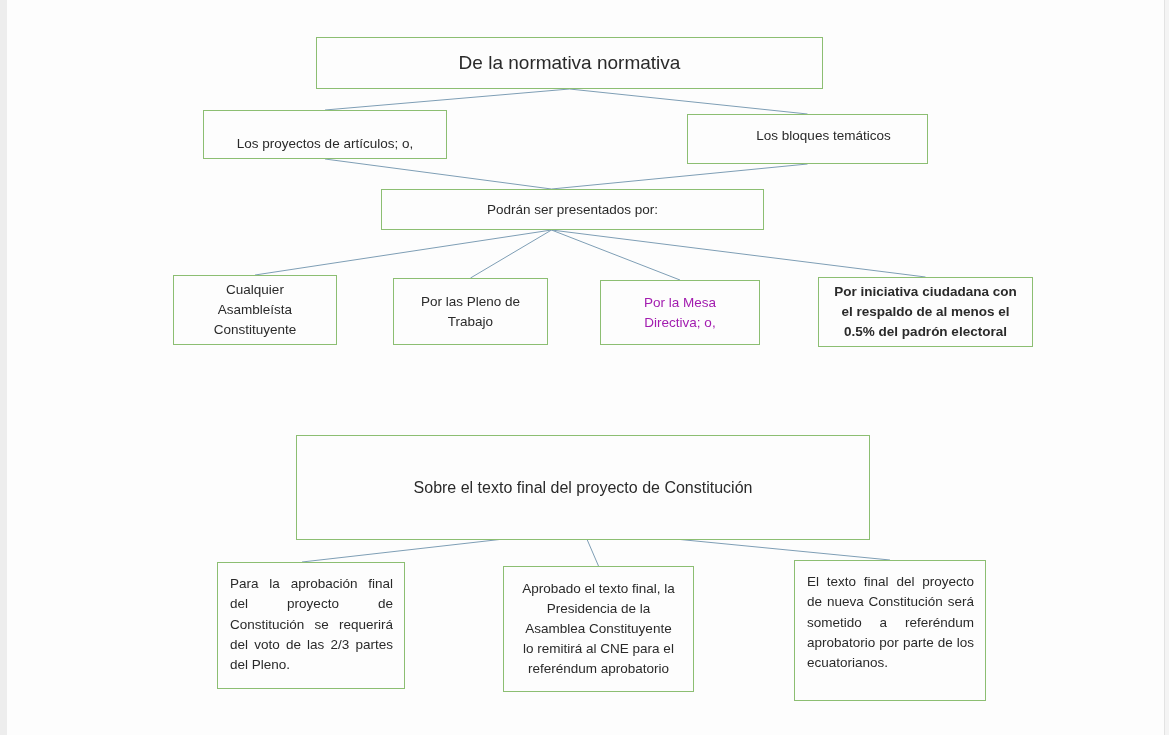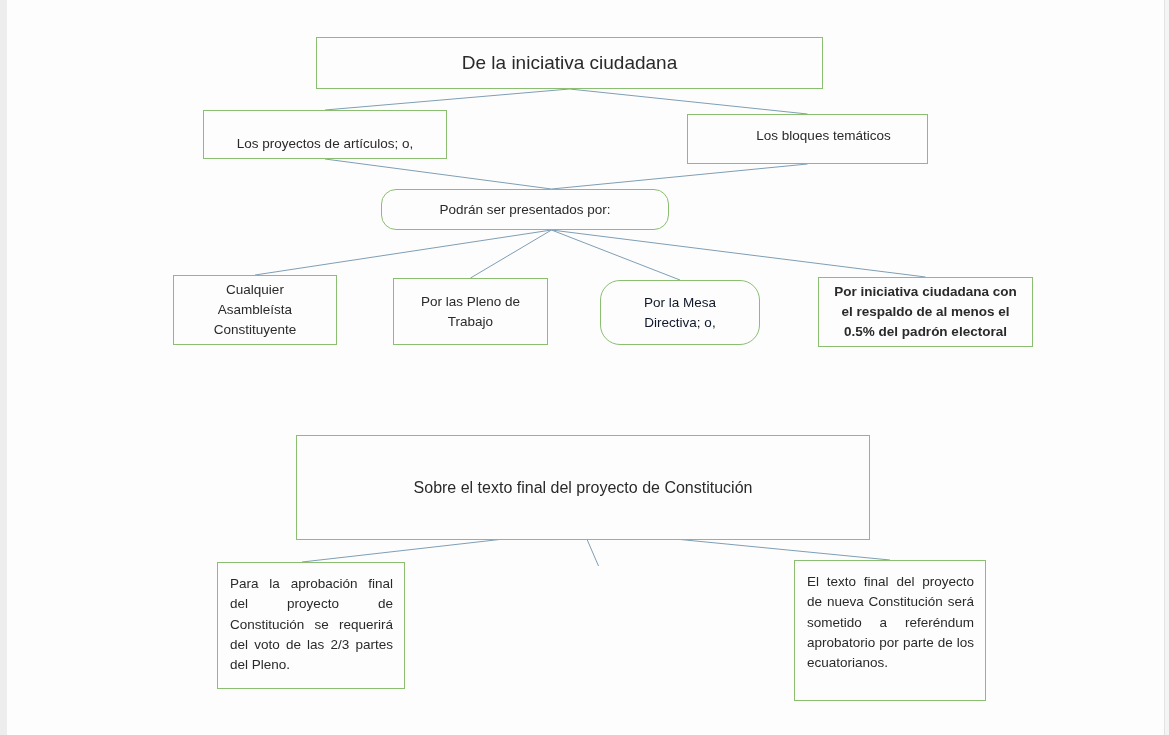--- a/index.html
+++ b/index.html
@@ -41,21 +41,21 @@
     display:block;
     text-align:justify;
     white-space:normal;
     padding:11px 11px 0 12px;
     line-height:1.5;
   }
   
   .n1  { left:316px; top:37px;  width:507px; height:52px; font-size:19px; }
   .n2  { left:203px; top:110px; width:244px; height:49px; align-items:flex-start; padding-top:23px; }
   .n3  { left:687px; top:114px; width:241px; height:50px; align-items:flex-start; padding-top:11px;padding-left:32px; }
-  .n4  { left:381px; top:189px; width:288px; height:41px;border-radius:15px; }
+  .n4  { left:381px; top:189px; width:383px; height:41px; }
   .n5  { left:173px; top:275px; width:164px; height:70px; }
   .n6  { left:393px; top:278px; width:155px; height:67px; }
   .n7  { left:600px; top:280px; width:160px; height:65px; }
   .n8  { left:818px; top:277px; width:215px; height:70px; }
   .n9  { left:296px; top:435px; width:574px; height:105px; font-size:16px; }
   .n10 { left:217px; top:562px; width:188px; height:127px; }
   .n11 { left:503px; top:566px; width:191px; height:126px; }
   .n12 { left:794px; top:560px; width:192px; height:141px; }
 </style>
 </head>
@@ -72,30 +72,35 @@
       <line x1="807.5" y1="164" x2="551.5" y2="189" stroke="#7e9eb5" stroke-width="1"></line>
       <line x1="551.5" y1="230" x2="255" y2="275" stroke="#7e9eb5" stroke-width="1"></line>
       <line x1="551.5" y1="230" x2="470.5" y2="278" stroke="#7e9eb5" stroke-width="1"></line>
       <line x1="551.5" y1="230" x2="680" y2="280" stroke="#7e9eb5" stroke-width="1"></line>
       <line x1="551.5" y1="230" x2="925.5" y2="277" stroke="#7e9eb5" stroke-width="1"></line>
       <line x1="583" y1="530" x2="302" y2="562" stroke="#7e9eb5" stroke-width="1"></line>
       <line x1="583" y1="530" x2="598.5" y2="566" stroke="#7e9eb5" stroke-width="1"></line>
       <line x1="583" y1="530" x2="890" y2="560" stroke="#7e9eb5" stroke-width="1"></line>
     </svg>
 
-  <div class="node n1" style="border-color: rgb(140, 190, 114); color: rgb(42, 42, 42);">De la iniciativa ciudadana</div>
+  <div class="node n1" style="border-color: rgb(140, 190, 114); color: rgb(42, 42, 42);">De la normativa normativa</div>
   <div class="node n2" style="border-color: rgb(140, 190, 114); color: rgb(42, 42, 42);">Los proyectos de artículos; o,</div>
   <div class="node n3" style="border-color: rgb(140, 190, 114); color: rgb(42, 42, 42);">Los bloques temáticos</div>
   <div class="node n4" style="border-color: rgb(140, 190, 114); color: rgb(42, 42, 42);">Podrán ser presentados por:</div>
   <div class="node n5" style="border-color: rgb(140, 190, 114); color: rgb(42, 42, 42);">Cualquier
 Asambleísta
 Constituyente</div>
   <div class="node n6" style="border-color: rgb(140, 190, 114); color: rgb(42, 42, 42);">Por las Pleno de
 Trabajo</div>
-  <div class="node n7" style="border-color: rgb(140, 190, 114); color: #0f172a; border-radius: 20px;">Por la Mesa
+  <div class="node n7" style="border-color: rgb(140, 190, 114); color: #a21caf;">Por la Mesa
 Directiva; o,</div>
   <div class="node n8" style="border-color: rgb(140, 190, 114); color: rgb(42, 42, 42); font-weight: bold;">Por iniciativa ciudadana con
 el respaldo de al menos el
 0.5% del padrón electoral</div>
   <div class="node n9" style="border-color: rgb(140, 190, 114); color: rgb(42, 42, 42);">Sobre el texto final del proyecto de Constitución</div>
   <div class="node n10 justify" style="border-color: rgb(140, 190, 114); color: rgb(42, 42, 42);">Para la aprobación final del proyecto de Constitución se requerirá del voto de las 2/3 partes del Pleno.</div>
+  <div class="node n11" style="border-color: rgb(140, 190, 114); color: rgb(42, 42, 42);">Aprobado el texto final, la
+Presidencia de la
+Asamblea Constituyente
+lo remitirá al CNE para el
+referéndum aprobatorio</div>
   <div class="node n12 justify" style="border-color: rgb(140, 190, 114); color: rgb(42, 42, 42);">El texto final del proyecto de nueva Constitución será sometido a referéndum aprobatorio por parte de los ecuatorianos.</div>
 </div>
 
 </body></html>

